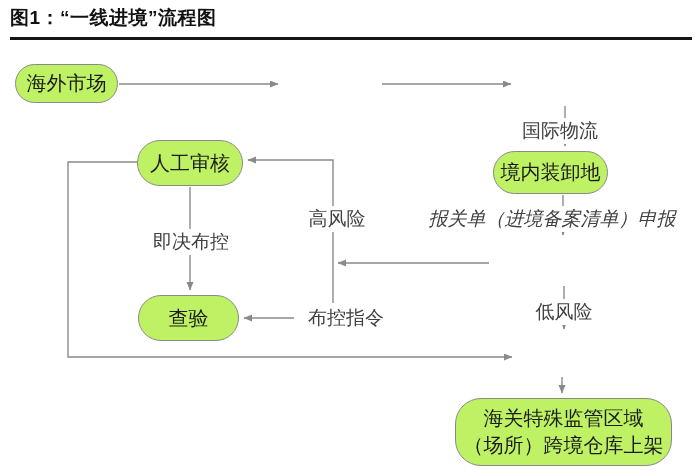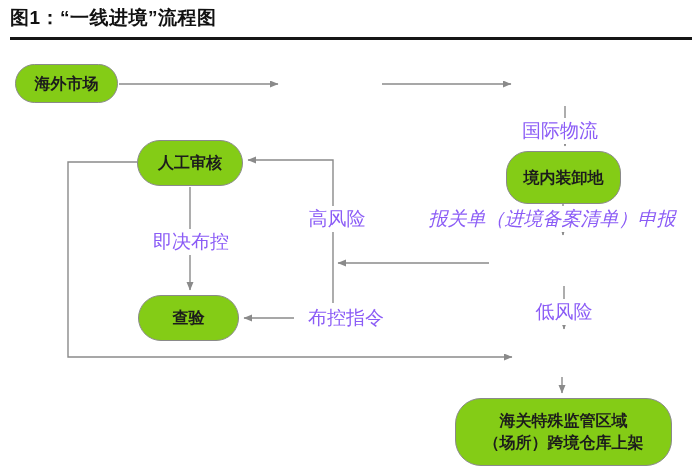--- a/index.html
+++ b/index.html
@@ -13,40 +13,40 @@
     letter-spacing: 0.5px; white-space: nowrap;
   }
   .rule {
     position: absolute; left: 10px; top: 37px; width: 682px; height: 3px;
     background: #161616;
   }
 
   svg.lines { position: absolute; left: 0; top: 0; width: 700px; height: 470px; }
 
   .node {
-    position: absolute; background: #84cc16;
+    position: absolute; background: #bef264;
     border: 1.4px solid #8a8a8a;
     display: flex; align-items: center; justify-content: center;
-    font-size: 16px; color: #1c1c1c; white-space: nowrap;
-    line-height: 1.35; text-align: center; font-weight: bold;
+    font-size: 20px; color: #1c1c1c; white-space: nowrap;
+    line-height: 1.35; text-align: center;
   }
   .n-market   { left: 15px;  top: 64px;  width: 103px; height: 39px; border-radius: 20px; }
   .n-owh      { left: 283px; top: 64px;  width: 98px;  height: 40px; border-radius: 20px; }
   .n-dist     { left: 516px; top: 63px;  width: 98px;  height: 42px; border-radius: 21px; }
-  .n-unload   { left: 506px; top: 151px; width: 115px; height: 53px; border-radius: 22px; }
+  .n-unload   { left: 493px; top: 151px; width: 115px; height: 43px; border-radius: 22px; }
   .n-h2018    { left: 489px; top: 240px; width: 150px; height: 45px; border-radius: 23px; }
   .n-release  { left: 517px; top: 334px; width: 94px;  height: 42px; border-radius: 21px; }
   .n-shelf    { left: 455px; top: 398px; width: 217px; height: 68px; border-radius: 26px; flex-direction: column; }
   .n-review   { left: 137px; top: 140px; width: 106px; height: 46px; border-radius: 23px; }
   .n-inspect  { left: 138px; top: 295px; width: 101px; height: 46px; border-radius: 23px; }
 
   .elabel {
     position: absolute; transform: translate(-50%, -50%);
     background: #ffffff; padding: 0 3px;
-    font-size: 19px; color: #8b5cf6; white-space: nowrap;
+    font-size: 19px; color: #404040; white-space: nowrap;
   }
   .l-intl    { left: 560px; top: 131px; }
   .l-decl    { left: 552px; top: 219px; font-style: italic; }
   .l-low     { left: 564px; top: 312px; }
   .l-high    { left: 337px; top: 219px; }
   .l-imm     { left: 191px; top: 242px; }
   .l-order   { left: 346px; top: 318px; }
 </style>
 </head>
 <body>

